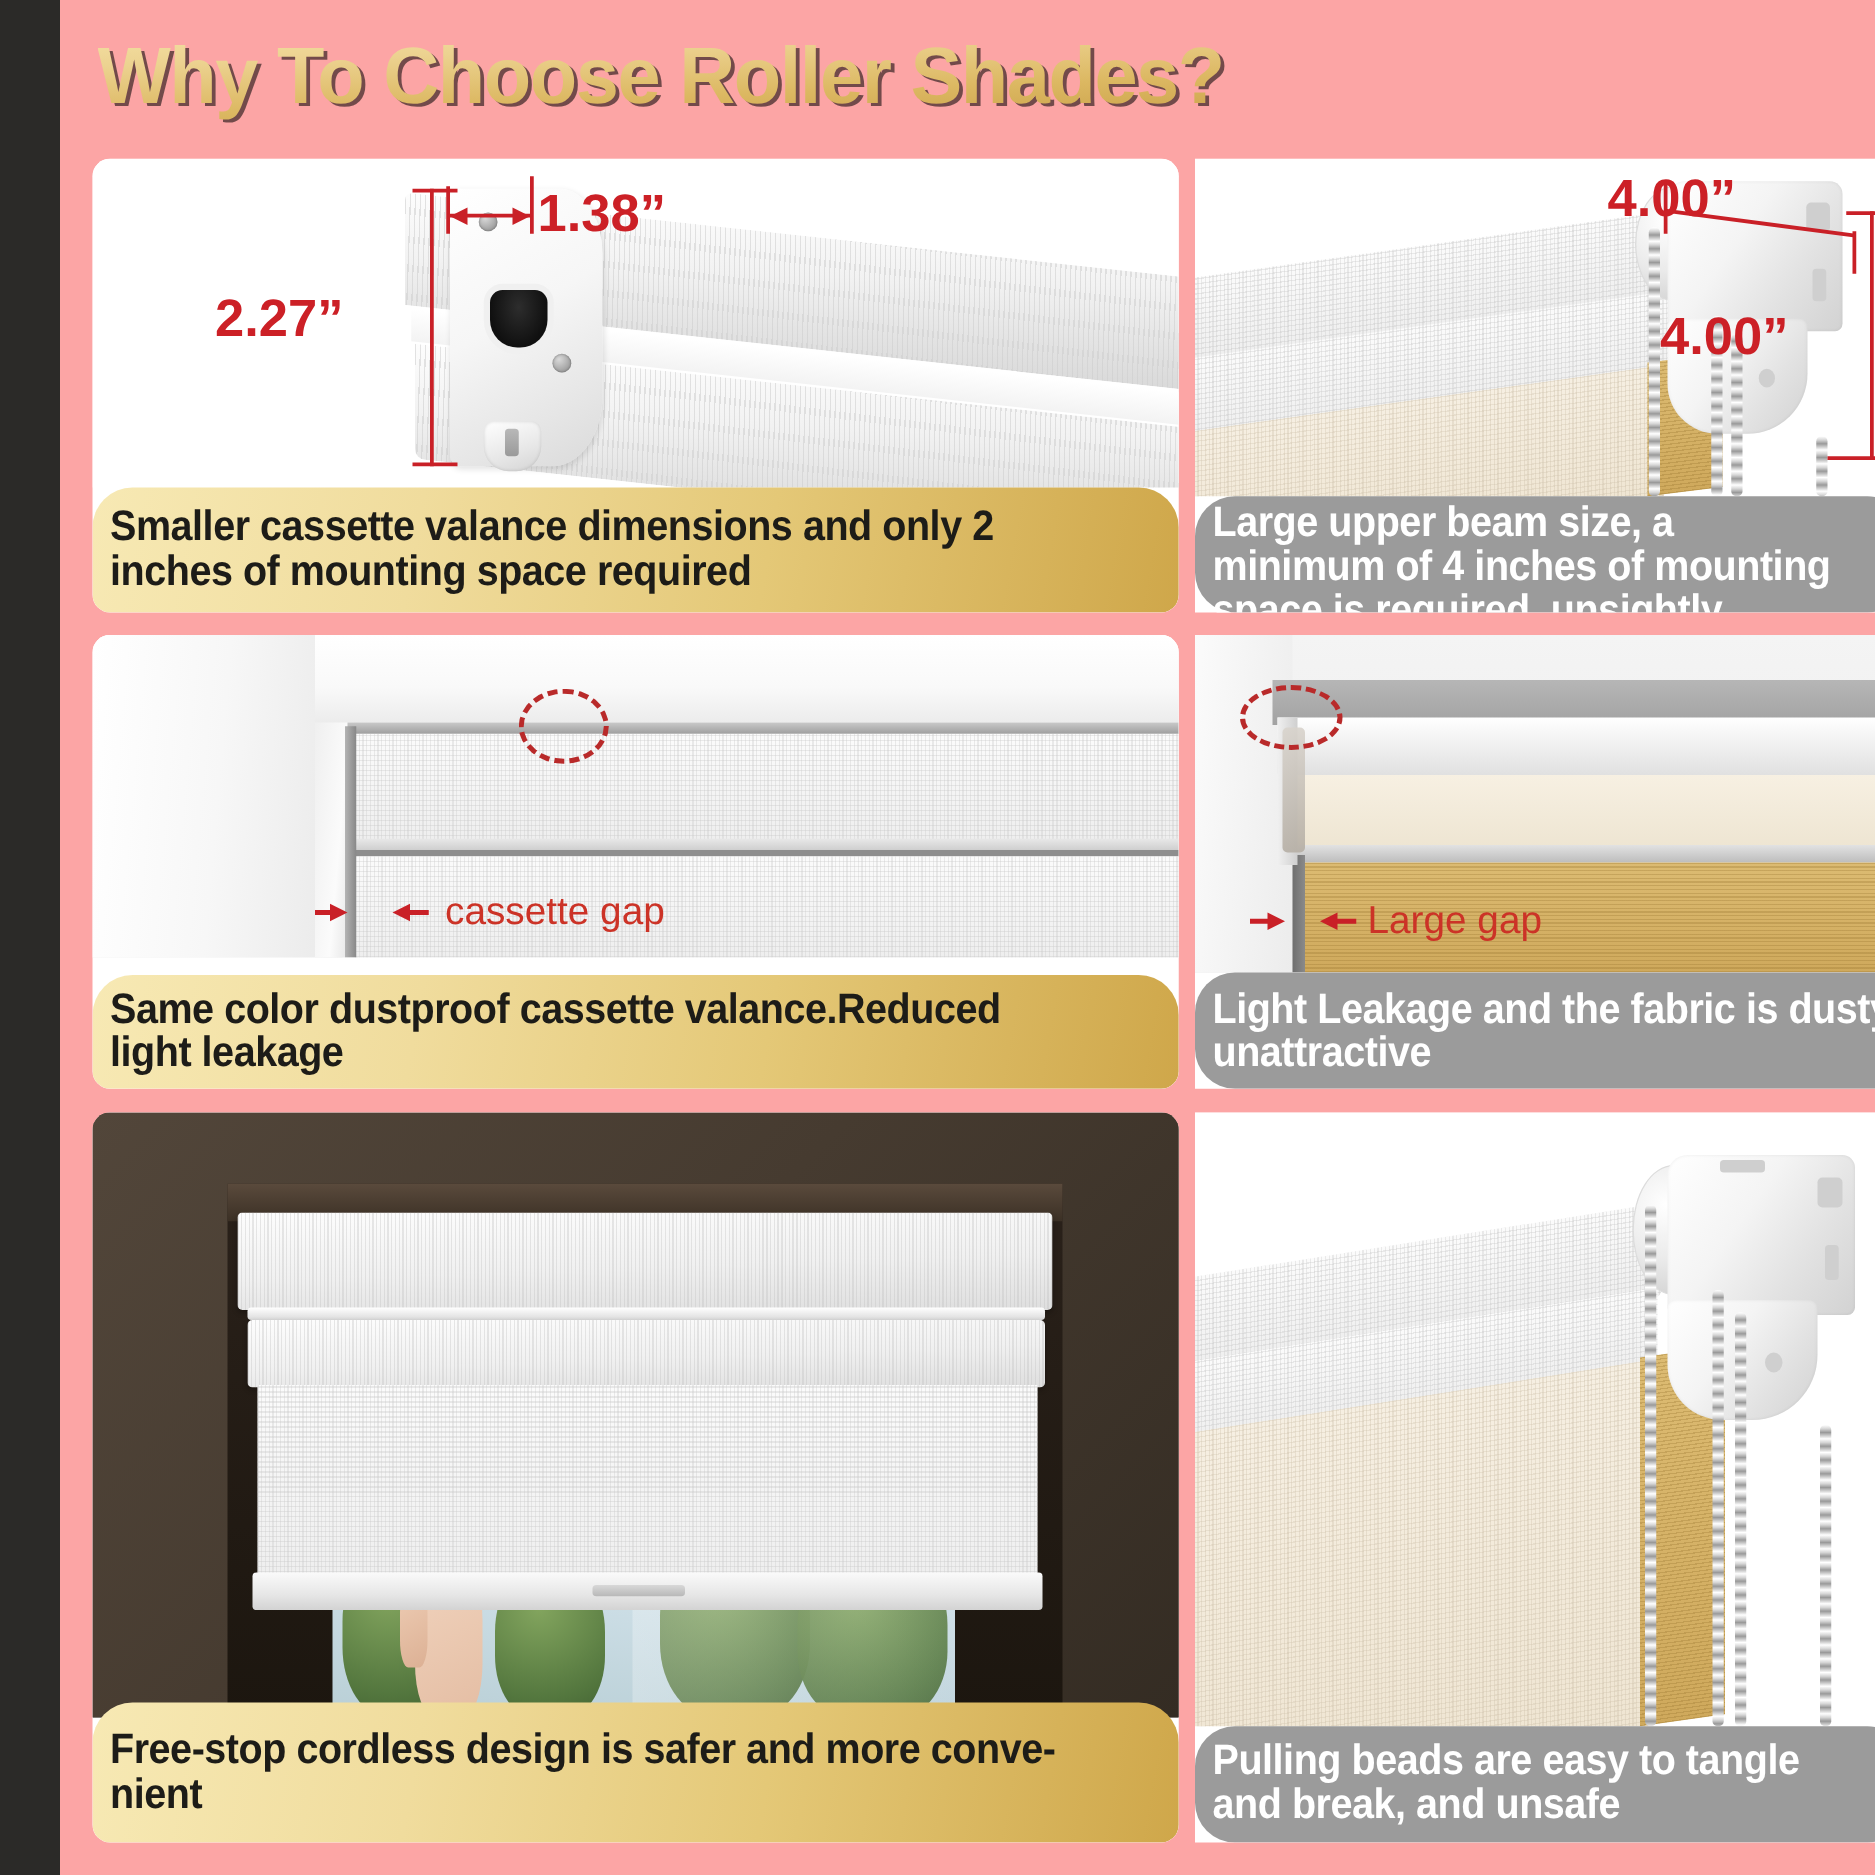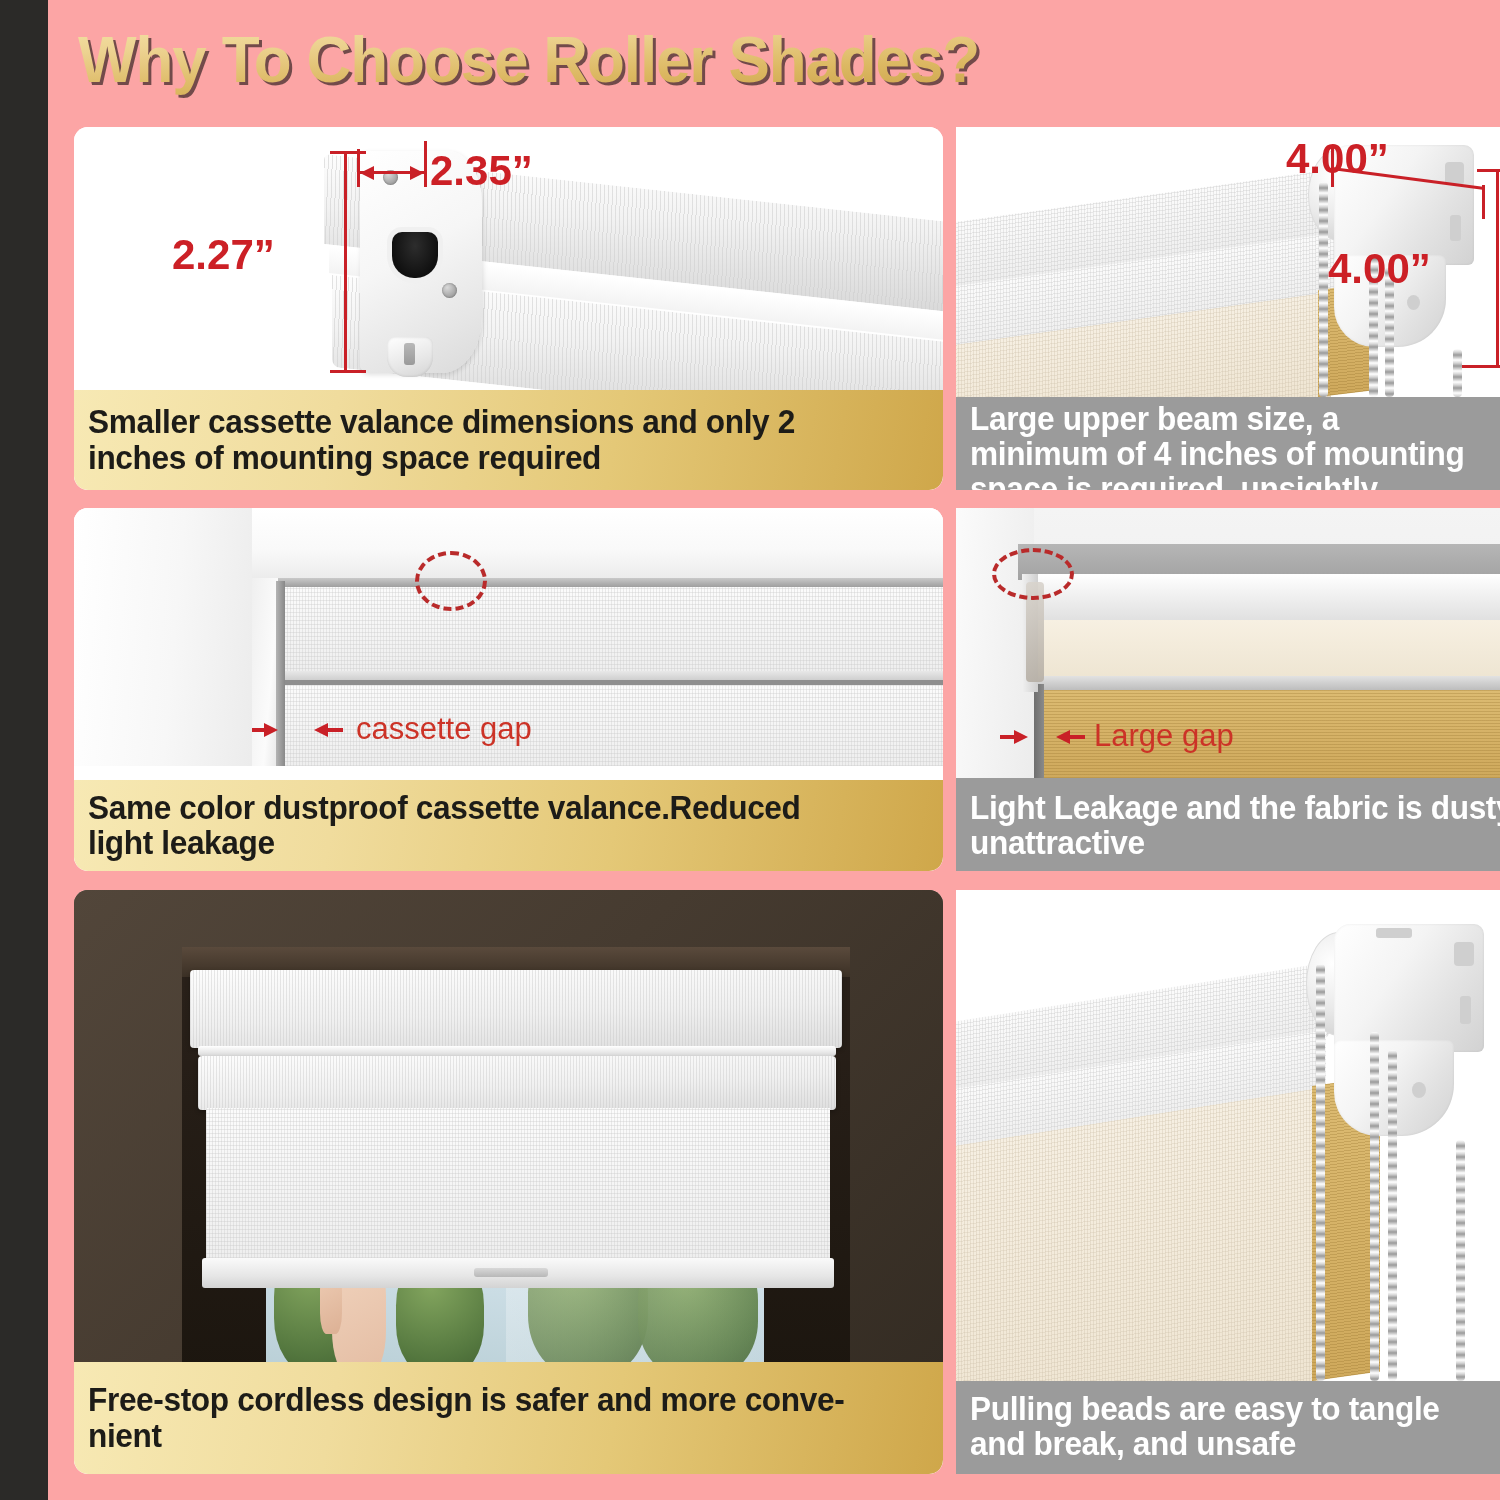--- a/index.html
+++ b/index.html
@@ -67,20 +67,21 @@
     overflow: hidden;
   }
 
   
   .caption {
     position: absolute;
     left: 0; right: 0; bottom: 0;
     display: flex;
     align-items: center;
     padding: 7px 14px 8px 14px;
+    border-radius: 32px;
   }
   .caption.gold {
     background: linear-gradient(100deg, #f7e9b4 0%, #f0dc9d 30%, #e4c877 62%, #cfa74a 100%);
     border-bottom-left-radius: 14px;
     border-bottom-right-radius: 14px;
   }
   .caption.gray { background: #9b9b9b; }
 
   .caption-text {
     font-weight: bold;
@@ -292,21 +293,21 @@
                   background:linear-gradient(160deg,#ffffff,#e7e7e7 60%,#d4d4d4);
                   border-radius:8px 8px 20px 20px; box-shadow: inset 0 0 3px rgba(0,0,0,0.15);"></div>
       <div style="position:absolute; left:330px; top:216px; width:11px; height:22px;
                   background:linear-gradient(180deg,#b8b8b8,#9a9a9a); border-radius:3px;"></div>
 
       <div class="dimline" style="left:283px; top:22px; width:3px; height:38px;"></div>
       <div class="dimline" style="left:350px; top:14px; width:3px; height:46px;"></div>
       <div class="dimline" style="left:286px; top:44px; width:64px; height:3px;"></div>
       <div class="arrow-l" style="left:286px; top:38.5px;"></div>
       <div class="arrow-r" style="left:336px; top:38.5px;"></div>
-      <div class="dimtext" style="left:356px; top:20px; font-size:42px;">2.35”</div>
+      <div class="dimtext" style="left:356px; top:20px; font-size:42px;">1.38”</div>
 
       <div class="dimline" style="left:270px; top:24px; width:3px; height:222px;"></div>
       <div class="dimline" style="left:256px; top:24px; width:36px; height:3px;"></div>
       <div class="dimline" style="left:256px; top:243px; width:36px; height:3px;"></div>
       <div class="dimtext" style="left:98px; top:104px; font-size:42px;">2.27”</div>
     </div>
 
     <div class="caption gold" style="height:100px;">
       <div class="caption-text">Smaller cassette valance dimensions and only 2 inches of mounting space required</div>
     </div>

